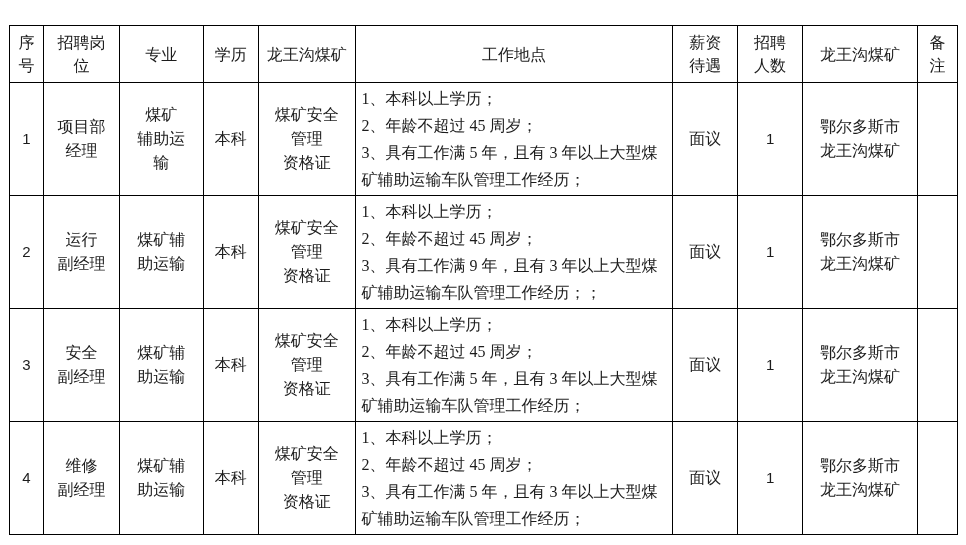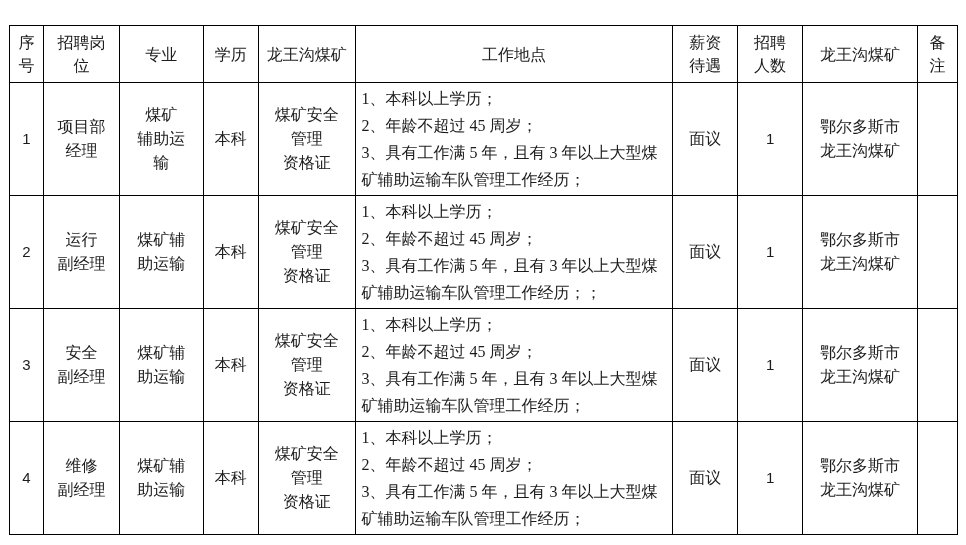--- a/index.html
+++ b/index.html
@@ -128,21 +128,21 @@
 副经理</td>
         <td>煤矿辅
 助运输</td>
         <td>本科</td>
         <td>煤矿安全
 管理
 资格证</td>
         <td class="req-cell">
           <div class="req-line">1、本科以上学历；</div>
           <div class="req-line">2、年龄不超过 45 周岁；</div>
-          <div class="req-line">3、具有工作满 5 年，且有 3 年以上大型煤矿辅助运输车队管理工作经历；；</div>
+          <div class="req-line">3、具有工作满 9 年，且有 3 年以上大型煤矿辅助运输车队管理工作经历；；</div>
         </td>
         <td>面议</td>
         <td class="num-cell">1</td>
         <td>鄂尔多斯市
 龙王沟煤矿</td>
         <td></td>
       </tr>
       <tr>
         <td class="num-cell">3</td>
         <td>安全

